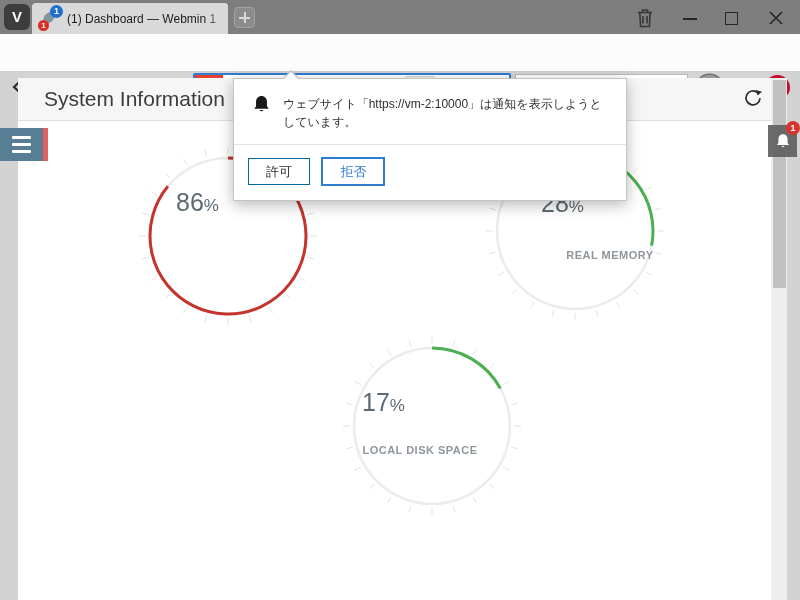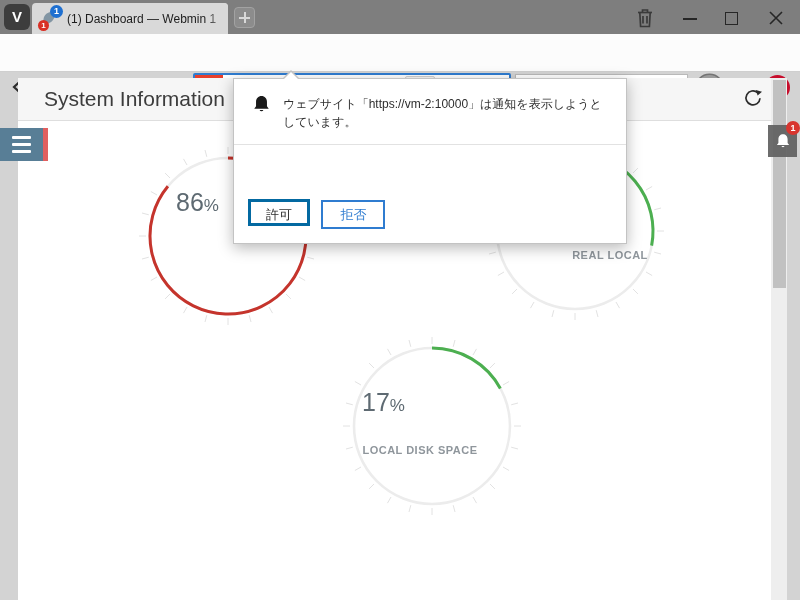--- a/index.html
+++ b/index.html
@@ -80,21 +80,21 @@
   .sys-value.link { color:#2f79b8; }
 
   
   .popup { position:absolute; left:233px; top:78px; width:394px; background:#fff; border:1px solid #c3c3c3; box-shadow:0 4px 14px rgba(0,0,0,0.28); z-index:50; }
   .popup::before { content:""; position:absolute; left:48px; top:-9px; border-left:9px solid transparent; border-right:9px solid transparent; border-bottom:9px solid #c3c3c3; }
   .popup::after  { content:""; position:absolute; left:49.5px; top:-7px; border-left:7.5px solid transparent; border-right:7.5px solid transparent; border-bottom:7.5px solid #fff; }
   .popup-msg { display:flex; align-items:flex-start; gap:12px; padding:15px 16px 13px 14px; }
   .popup-text { font-size:12px; color:#2e2e2e; line-height:1.5; padding-top:1px; }
   .popup-divider { border-top:1px solid #e2e2e2; }
   .popup-btns { padding:12px 0 14px 14px; }
-  .btn-allow { display:inline-block; min-width:62px; height:27px; background:#fff; border:3px solid #0369a1; font-size:13px; color:#2e2e2e; text-align:center; line-height:25px; padding:0 14px; font-family:inherit;margin-top:42px; }
+  .btn-allow { display:inline-block; min-width:62px; height:27px; background:#fff; border:1px solid #0369a1; font-size:13px; color:#2e2e2e; text-align:center; line-height:25px; padding:0 14px; font-family:inherit; }
   .btn-deny  { display:inline-block; min-width:64px; height:29px; background:#fff; border:2px solid #2f7cd0; font-size:13px; color:#2f7cd0; text-align:center; line-height:25px; padding:0 14px; margin-left:7px; font-family:inherit; }
 </style>
 </head>
 <body>
 
 <div class="window">
 
   <div class="tabbar">
     <div class="vivaldi-btn">V</div>
     <div class="tab">
@@ -313,21 +313,21 @@
         <line x1="8.0" y1="90.0" x2="1.0" y2="90.0" stroke="#e2e2e2" stroke-width="1"></line>
         <line x1="10.8" y1="68.8" x2="4.0" y2="67.0" stroke="#e2e2e2" stroke-width="1"></line>
         <line x1="19.0" y1="49.0" x2="12.9" y2="45.5" stroke="#e2e2e2" stroke-width="1"></line>
         <line x1="32.0" y1="32.0" x2="27.1" y2="27.1" stroke="#e2e2e2" stroke-width="1"></line>
         <line x1="49.0" y1="19.0" x2="45.5" y2="12.9" stroke="#e2e2e2" stroke-width="1"></line>
         <line x1="68.8" y1="10.8" x2="67.0" y2="4.0" stroke="#e2e2e2" stroke-width="1"></line>
         <circle cx="90" cy="90" r="78" fill="none" stroke="#ececec" stroke-width="2.6"></circle>
         <path d="M90 12 A78 78 0 0 1 166.62 104.62" fill="none" stroke="#4caf50" stroke-width="3"></path>
       </svg>
       <div class="pct-wrap"><span class="num">28</span><span class="pct">%</span></div>
-      <div class="glabel">REAL LOCAL</div>
+      <div class="glabel">REAL MEMORY</div>
     </div>
   <div class="gauge gauge-disk">
       <svg width="180" height="180" viewBox="0 0 180 180">
         <line x1="90.0" y1="8.0" x2="90.0" y2="1.0" stroke="#e2e2e2" stroke-width="1"></line>
         <line x1="111.2" y1="10.8" x2="113.0" y2="4.0" stroke="#e2e2e2" stroke-width="1"></line>
         <line x1="131.0" y1="19.0" x2="134.5" y2="12.9" stroke="#e2e2e2" stroke-width="1"></line>
         <line x1="148.0" y1="32.0" x2="152.9" y2="27.1" stroke="#e2e2e2" stroke-width="1"></line>
         <line x1="161.0" y1="49.0" x2="167.1" y2="45.5" stroke="#e2e2e2" stroke-width="1"></line>
         <line x1="169.2" y1="68.8" x2="176.0" y2="67.0" stroke="#e2e2e2" stroke-width="1"></line>
         <line x1="172.0" y1="90.0" x2="179.0" y2="90.0" stroke="#e2e2e2" stroke-width="1"></line>

